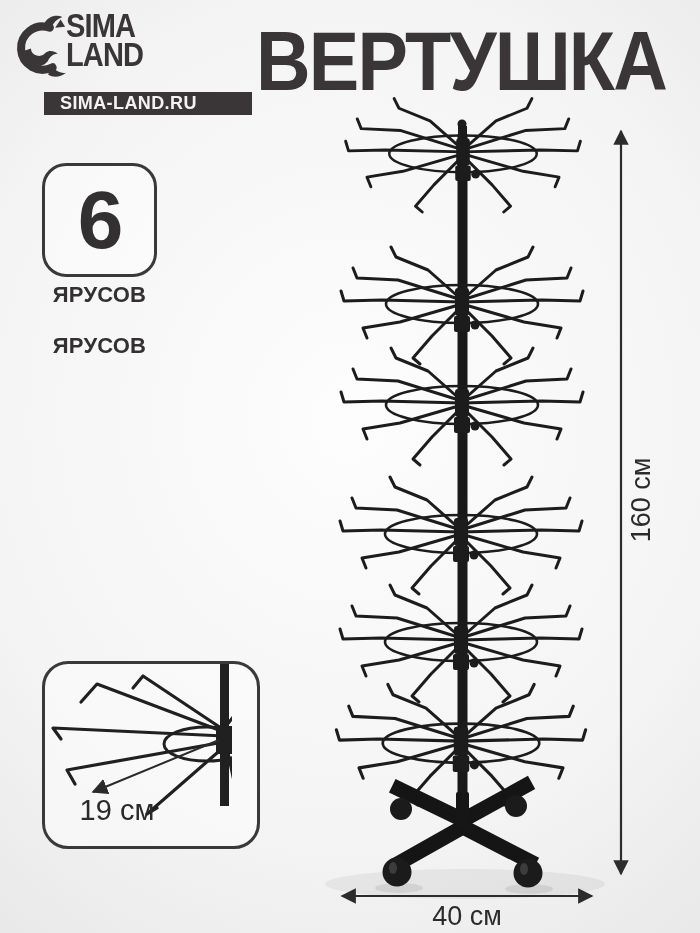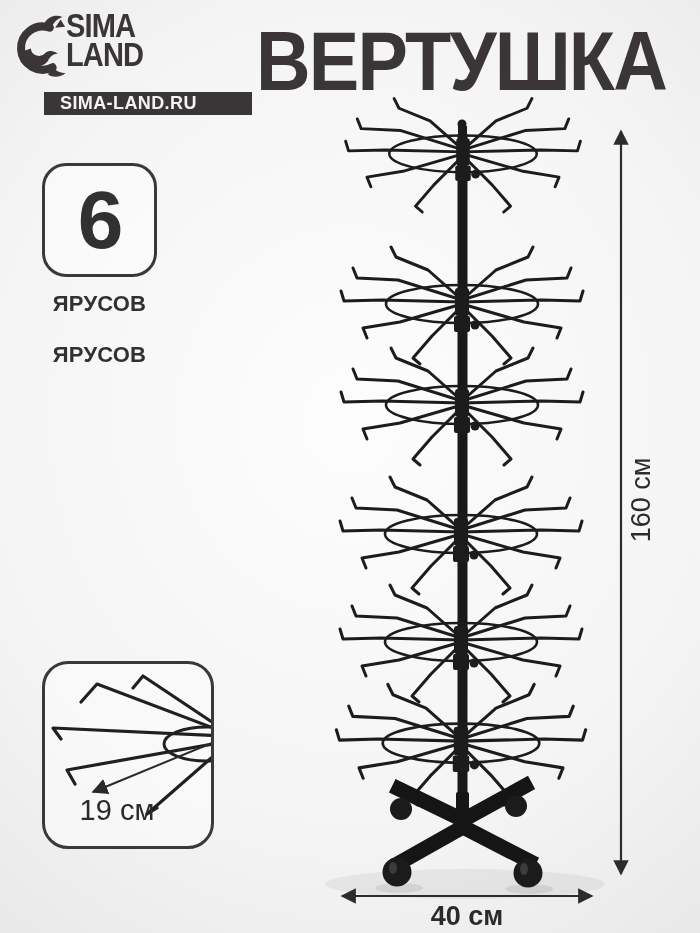--- a/index.html
+++ b/index.html
@@ -17,39 +17,39 @@
   .page-title{position:absolute;left:228px;top:24px;width:466px;height:74px;
     display:flex;align-items:center;justify-content:center;
     font-size:84px;font-weight:900;color:#3a3637;letter-spacing:-2px;
     transform:scaleX(0.90);transform-origin:center;white-space:nowrap;}
   
   .feature{position:absolute;left:42px;width:115px;text-align:center;}
   .feature .box{width:115px;height:114px;box-sizing:border-box;border:3.5px solid #3b3839;
     border-radius:24px;background:rgba(255,255,255,0.45);
     display:flex;align-items:center;justify-content:center;}
   .feature .value{font-weight:800;color:#333031;letter-spacing:-2px;}
-  .feature .label{margin-top:14px;font-size:22px;font-weight:700;color:#333031;letter-spacing:0.2px;}
+  .feature .label{margin-top:5px;font-size:22px;font-weight:700;color:#333031;letter-spacing:0.2px;}
   .f1{top:163px}.f1 .value{font-size:82px}
   .f2{top:328px}.f2 .value{font-size:78px}
   .f3{top:498px}
   
-  .detail-box{position:absolute;left:42px;top:661px;width:172px;height:188px;box-sizing:border-box;
+  .detail-box{position:absolute;left:42px;top:661px;width:218px;height:188px;box-sizing:border-box;
     border:3.5px solid #3b3839;border-radius:26px;background:rgba(252,252,252,0.6);overflow:hidden;}
   .detail-box svg{position:absolute;left:0;top:0;}
   .detail-measure{position:absolute;left:14px;top:130px;width:116px;text-align:center;
     font-size:29px;font-weight:400;color:#2a2a2a;}
   
   .stand-svg{position:absolute;left:0;top:0;}
   .hk{fill:none;stroke:#1c1c1c;stroke-width:3;stroke-linejoin:round;stroke-linecap:round;}
   .hk2{fill:none;stroke:#202020;stroke-width:3.2;stroke-linejoin:round;stroke-linecap:round;}
   .dim{stroke:#2c2c2c;stroke-width:2.2;}
   
   .dim-label{position:absolute;font-size:27px;font-weight:400;color:#2b2b2b;white-space:nowrap;}
   .h-label{left:641px;top:500px;transform:translate(-50%,-50%) rotate(-90deg);}
-  .w-label{left:467px;top:901px;transform:translateX(-50%);font-weight:bold;}
+  .w-label{left:467px;top:901px;transform:translateX(-50%);}
 </style>
 </head>
 <body>
 
 <div class="canvas">
 
   <svg class="logo-mark" viewBox="0 0 60 88" aria-hidden="true">
     <path d="M42,17 A24,24 0 1 0 45,61" fill="none" stroke="#3a3637" stroke-width="9" stroke-linecap="round"></path>
     <path d="M36,12 C40,5 48,2 56,5 C50,7 46,11 44,17 C42,21 38,20 36,12 Z" fill="#3a3637"></path>
     <path d="M54,8 L59,16 L48,17 Z" fill="#3a3637"></path>

